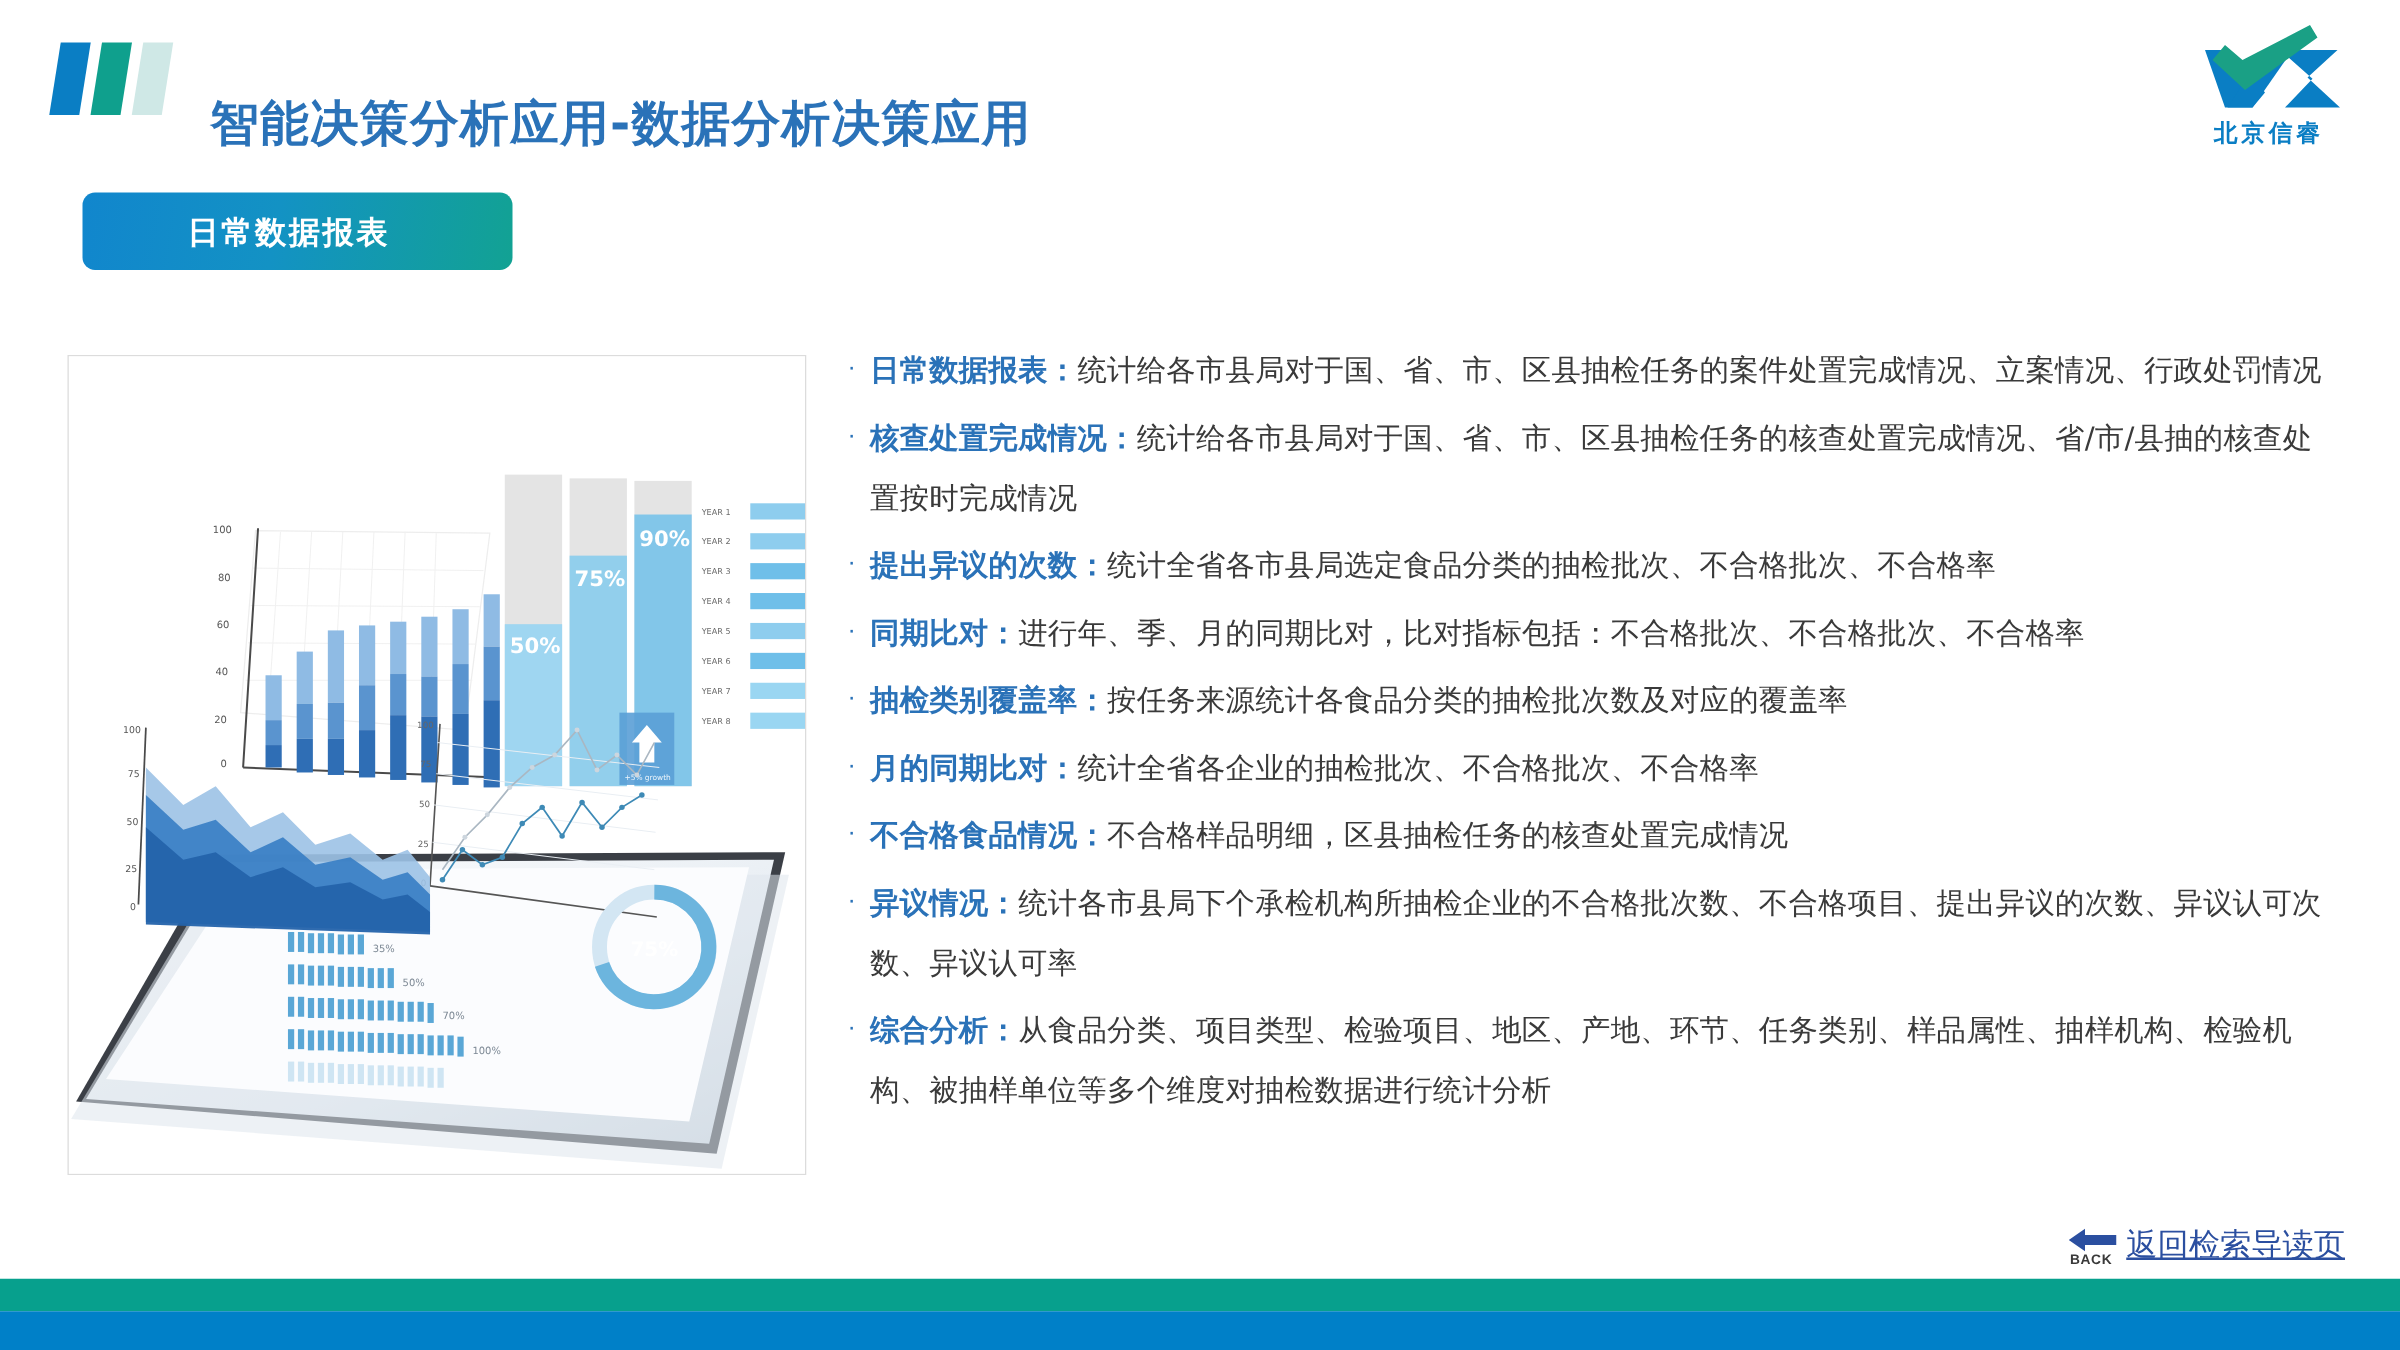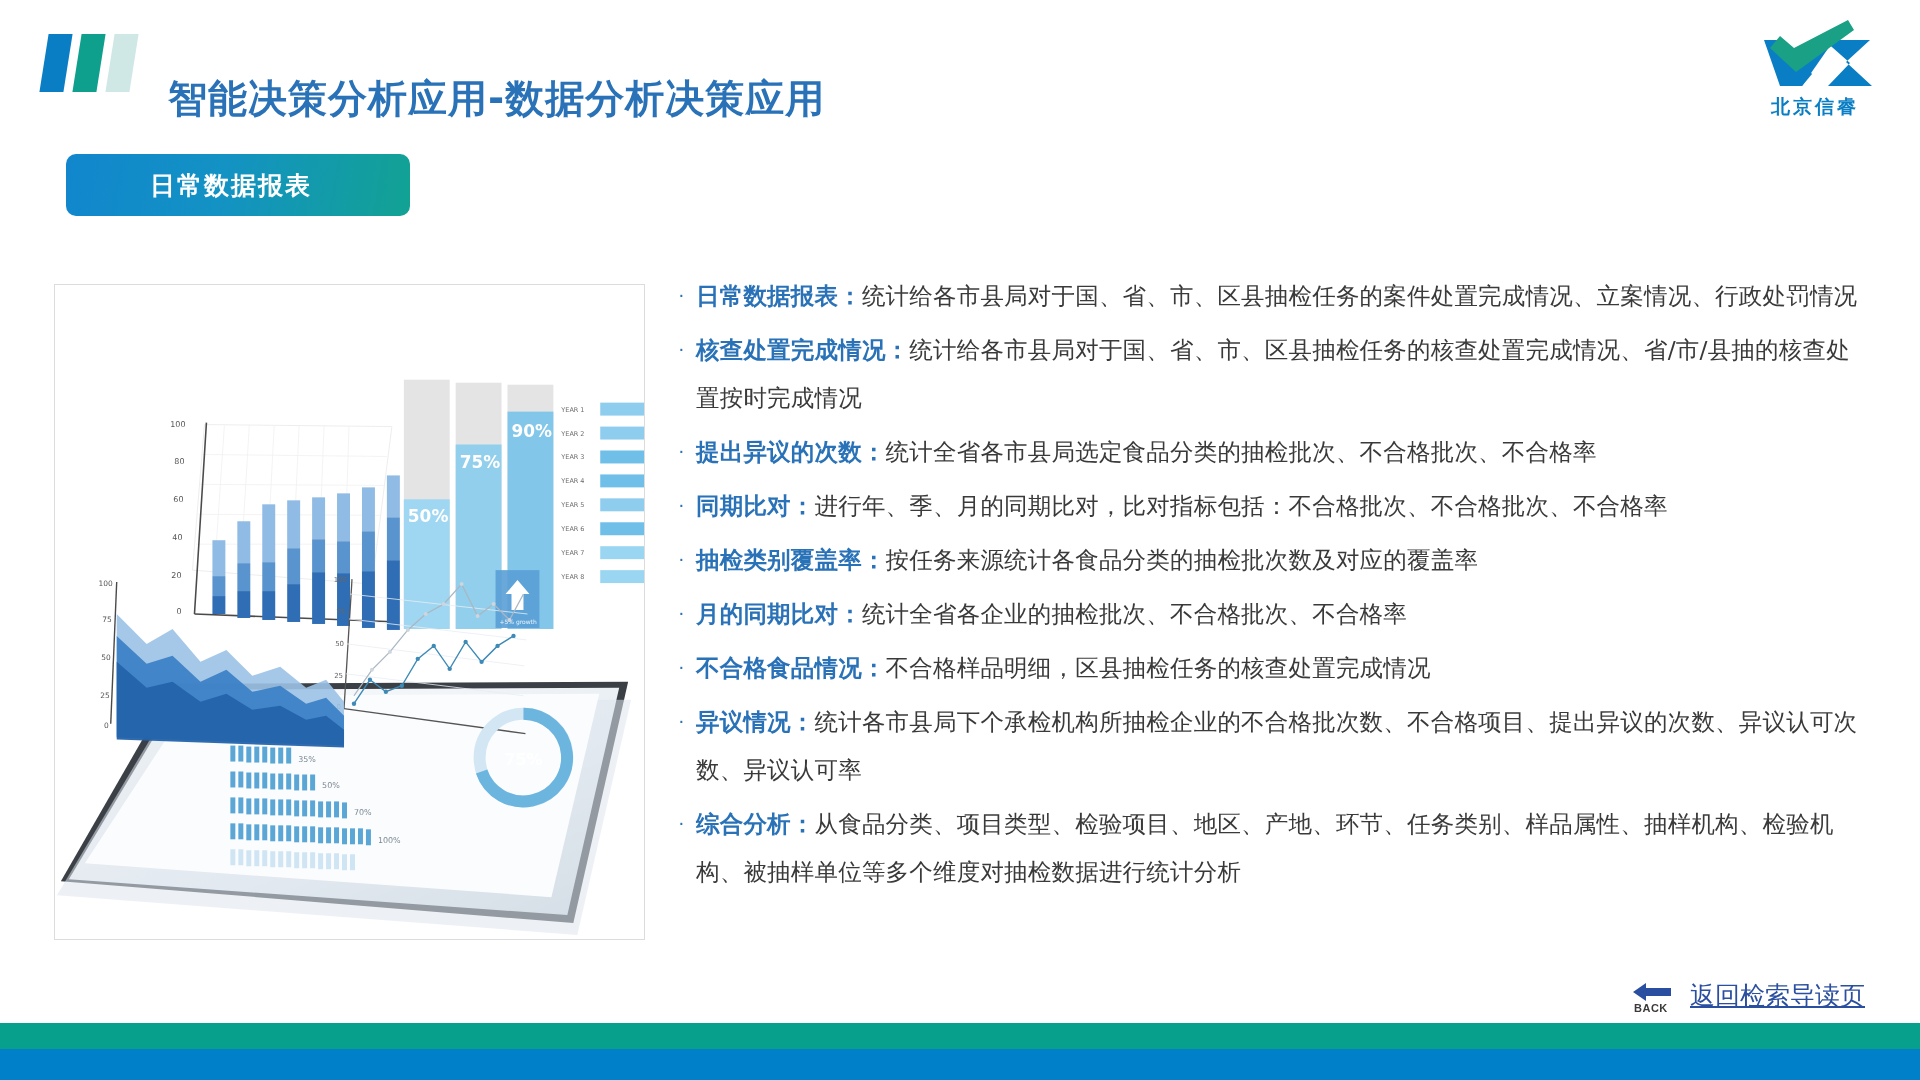--- a/index.html
+++ b/index.html
@@ -73,22 +73,22 @@
   .bullet-text {
     font-size: 23.5px; line-height: 48px; color: #3a3a3a;
     font-family: "DejaVu Sans", "Liberation Sans", sans-serif;
     letter-spacing: 0.2px;
   }
   .bullet-term { color: #2a72b8; font-weight: 700; }
   .bullet-colon { color: #2a72b8; font-weight: 700; }
 
   
   #back-link {
-    position: absolute; right: 55px; bottom: 68px;
-    display: flex; align-items: center; gap: 15px; justify-content: center;
+    position: absolute; right: 44px; bottom: 68px;
+    display: flex; align-items: center; gap: 4px; justify-content: center;
   }
   #back-icon { position: relative; width: 42px; height: 30px; }
   #back-icon .arrow { position: absolute; left: 0; top: 1px; }
   #back-icon .back-word {
     position: absolute; left: 1px; bottom: -3px;
     font-size: 11px; font-weight: 700; color: #3a3a3a; letter-spacing: 0.5px;
   }
   #back-label {
     font-size: 25px; color: #2b4fa0; text-decoration: underline;
     font-family: "DejaVu Sans", "Liberation Sans", sans-serif;

